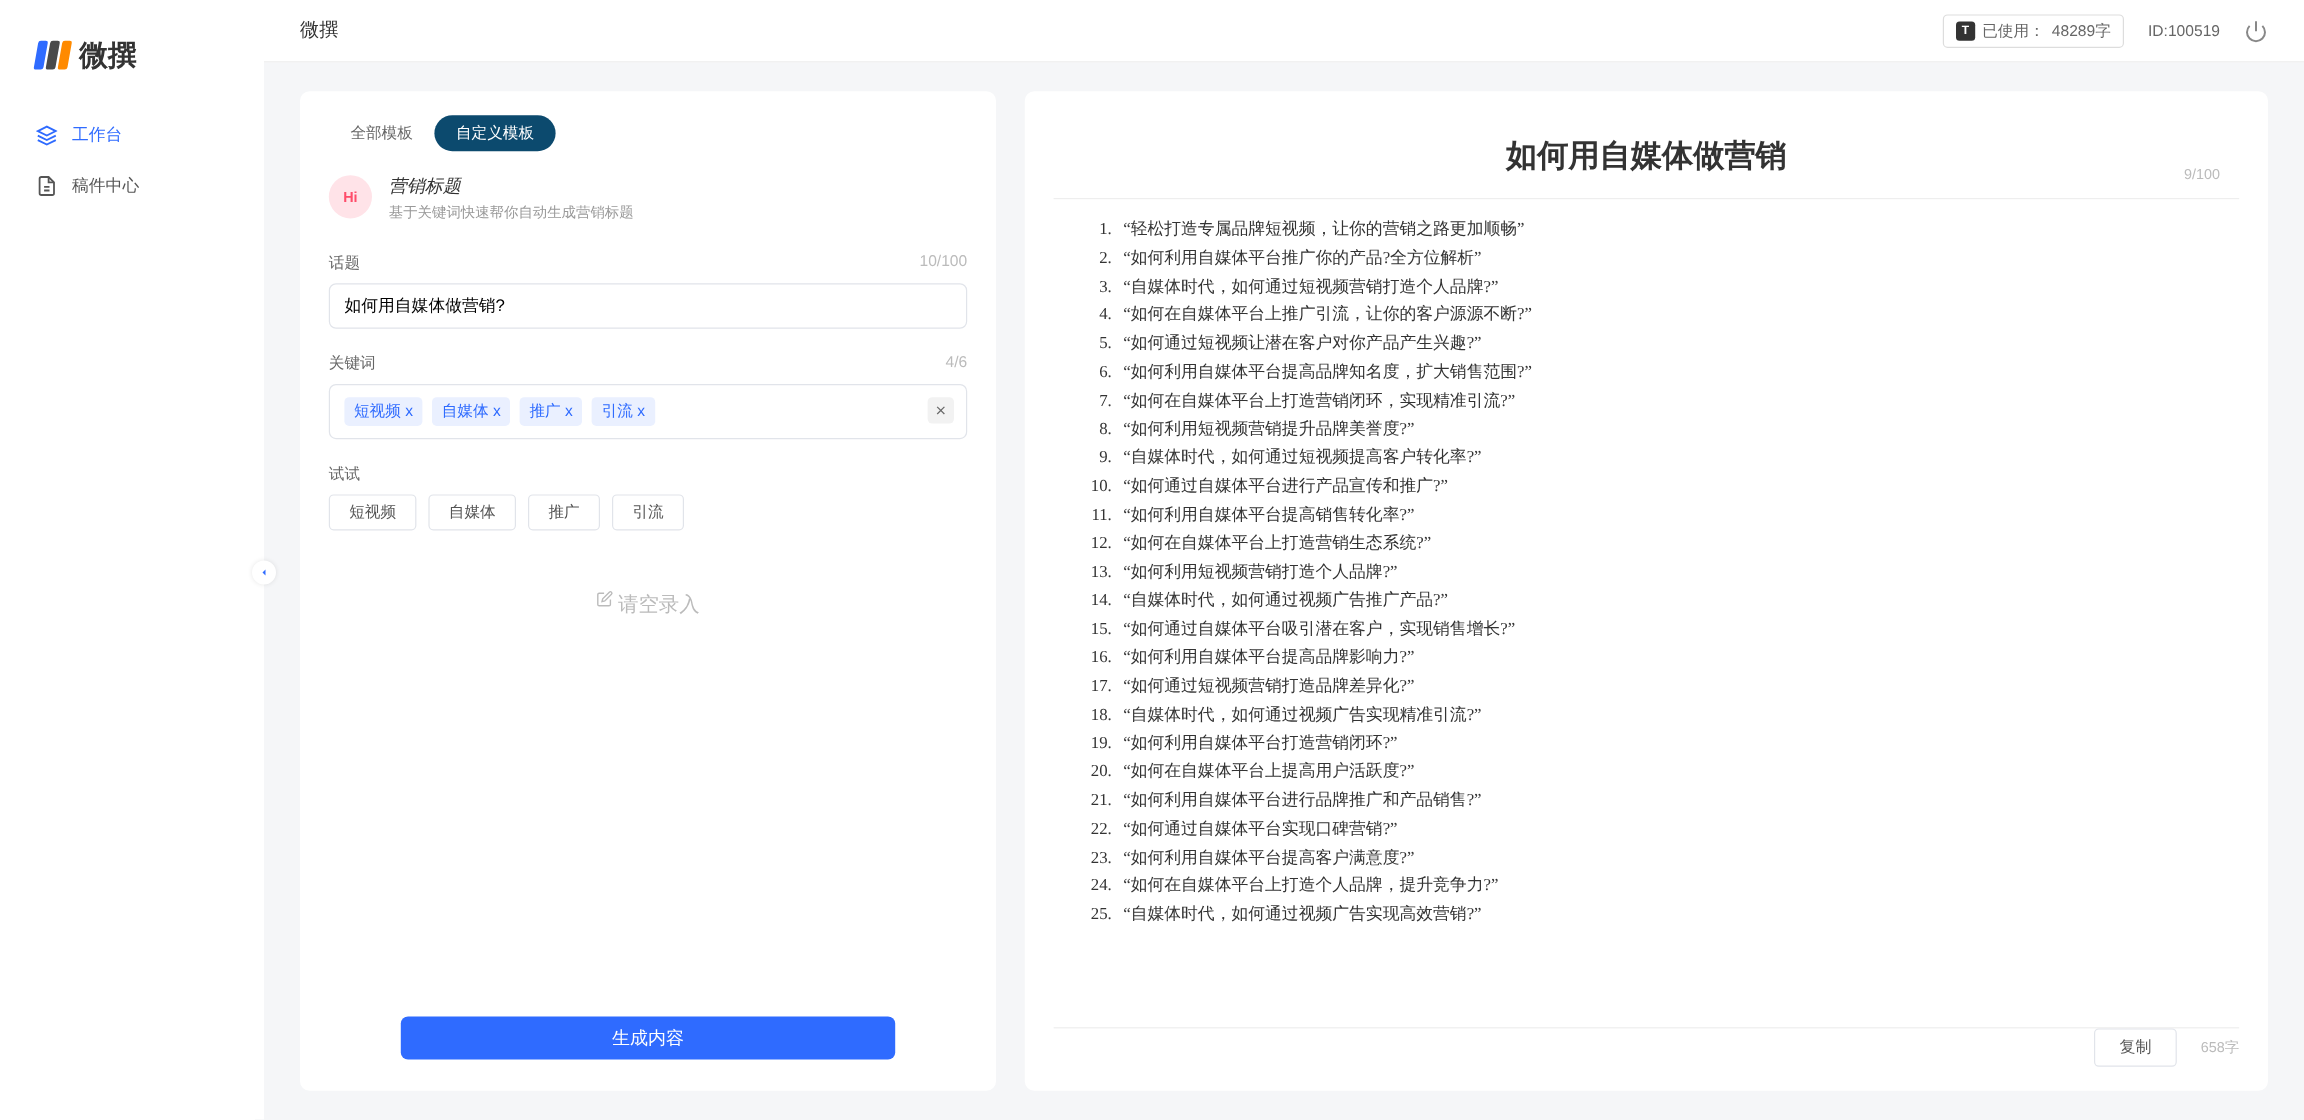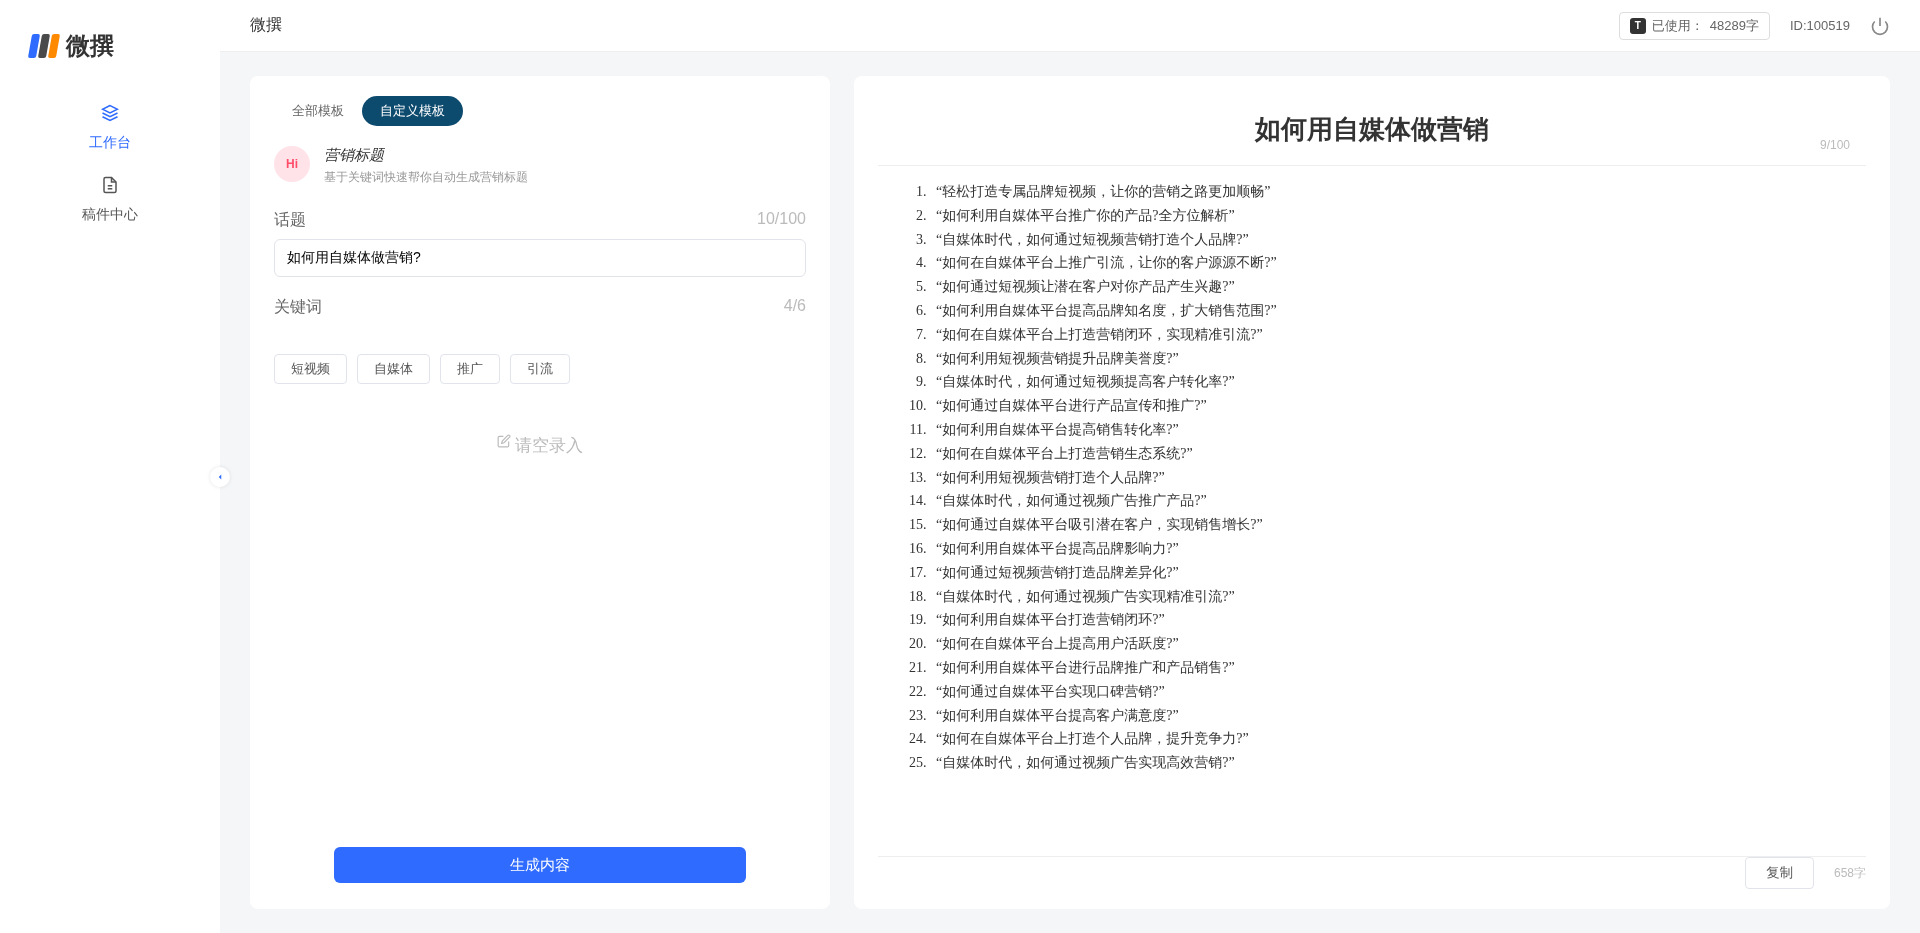--- a/index.html
+++ b/index.html
@@ -5,21 +5,21 @@
 * { box-sizing: border-box; margin: 0; padding: 0; }
 body { font-family: -apple-system, BlinkMacSystemFont, "Segoe UI", "PingFang SC", "Microsoft YaHei", sans-serif; background: #f5f6f8; color: #333; font-size: 14px; width: 1920px; height: 933px; overflow: hidden; }
 .app { display: flex; height: 933px; background: #f5f6f8; }
 
 
 .sidebar { width: 220px; background: #fff; display: flex; flex-direction: column; padding-top: 30px; position: relative; }
 .logo { display: flex; align-items: center; gap: 8px; padding: 0 30px 30px; font-size: 24px; font-weight: 700; color: #333; }
 .logo-mark { display: flex; gap: 2px; }
 .logo-bar { width: 8px; height: 24px; border-radius: 2px; transform: skewX(-10deg); }
 .nav { flex: 1; }
-.nav-item { display: flex; align-items: center; gap: 12px; padding: 12px 30px; color: #555; cursor: pointer; flex-direction: column; }
+.nav-item { display: flex; align-items: center; gap: 12px; padding: 12px 30px; color: #555; cursor: pointer; }
 .nav-item.active { color: #2f6bff; }
 .nav-item svg { width: 18px; height: 18px; }
 .nav-lower { padding-bottom: 20px; }
 .footer-txt { font-size: 11px; color: #bbb; padding: 8px 30px; }
 .sidebar-collapse { position: absolute; right: -10px; top: 50%; width: 20px; height: 20px; background: #fff; border-radius: 50%; display: flex; align-items: center; justify-content: center; box-shadow: 0 0 4px rgba(0,0,0,0.1); cursor: pointer; }
 
 
 .topbar { height: 52px; background: #fff; display: flex; align-items: center; padding: 0 30px; justify-content: space-between; border-bottom: 1px solid #eee; }
 .topbar-title { font-size: 16px; font-weight: 500; }
 .topbar-right { display: flex; align-items: center; gap: 20px; color: #666; font-size: 13px; }
@@ -36,21 +36,21 @@
 .tabs { display: flex; gap: 0; margin-bottom: 20px; }
 .tab { padding: 6px 18px; border-radius: 16px; font-size: 13px; cursor: pointer; color: #666; }
 .tab.active { background: #0c4a6e; color: #fff; text-align: center; }
 
 .template-head { display: flex; gap: 14px; align-items: flex-start; margin-bottom: 24px; }
 .template-icon { width: 36px; height: 36px; background: #ffe3e8; color: #ff4d6a; border-radius: 50%; display: flex; align-items: center; justify-content: center; font-weight: bold; font-size: 12px; }
 .template-title { font-size: 15px; font-weight: 500; margin-bottom: 4px; font-style: italic; }
 .template-desc { font-size: 12px; color: #999; }
 
 .field { margin-bottom: 20px; }
-.field-head { display: flex; justify-content: space-between; margin-bottom: 8px; font-size: 16px; color: #666; }
+.field-head { display: flex; justify-content: space-between; margin-bottom: 8px; font-size: 13px; color: #666; }
 .field-counter { color: #bbb; }
 .input-text { width: 100%; border: 1px solid #e1e4ea; border-radius: 6px; padding: 10px 12px; font-size: 14px; outline: none; font-family: inherit; }
 .tag-box { width: 100%; border: 1px solid #e1e4ea; border-radius: 6px; padding: 10px 12px; display: flex; gap: 8px; flex-wrap: wrap; align-items: center; position: relative; min-height: 44px; }
 .tag { background: #eaf0ff; color: #2f6bff; padding: 3px 8px; border-radius: 4px; font-size: 13px; cursor: pointer; }
 .tag-clear { position: absolute; right: 10px; top: 10px; width: 22px; height: 22px; border-radius: 4px; background: #f2f2f2; display: flex; align-items: center; justify-content: center; cursor: pointer; color: #666; }
 
 .suggest-row { display: flex; gap: 10px; margin-top: 8px; }
 .suggest-chip { border: 1px solid #e1e4ea; border-radius: 4px; padding: 5px 16px; font-size: 13px; color: #555; cursor: pointer; }
 
 .hint-area { flex: 1; display: flex; align-items: flex-start; justify-content: center; padding-top: 30px; color: #bbb; font-size: 17px; gap: 4px; }
@@ -142,23 +142,38 @@
             <span class="field-counter">10/100</span>
           </div>
           <input class="input-text" value="如何用自媒体做营销?" style="">
         </div>
 
         <div class="field">
           <div class="field-head">
             <span>关键词</span>
             <span class="field-counter">4/6</span>
           </div>
+          <div class="tag-box" id="tag-box">
+            <span class="tag">短视频 x</span>
+              <span class="tag">自媒体 x</span>
+              <span class="tag">推广 x</span>
+              <span class="tag">引流 x</span>
+              <span class="tag-clear">
+              <svg width="12" height="12" viewBox="0 0 24 24" fill="none" stroke="currentColor" stroke-width="2">
+                  <line x1="18" y1="6" x2="6" y2="18"></line>
+                  <line x1="6" y1="6" x2="18" y2="18"></line>
+                </svg>
+            </span>
+          </div>
         </div>
 
         <div class="field">
+          <div class="field-head">
+              <span>试试</span>
+            </div>
           <div class="suggest-row" id="suggest-row">
               <span class="suggest-chip">短视频</span>
               <span class="suggest-chip">自媒体</span>
               <span class="suggest-chip">推广</span>
               <span class="suggest-chip">引流</span>
             </div>
         </div>
 
         <div class="hint-area">
           <svg width="14" height="14" viewBox="0 0 24 24" fill="none" stroke="currentColor" stroke-width="2">

